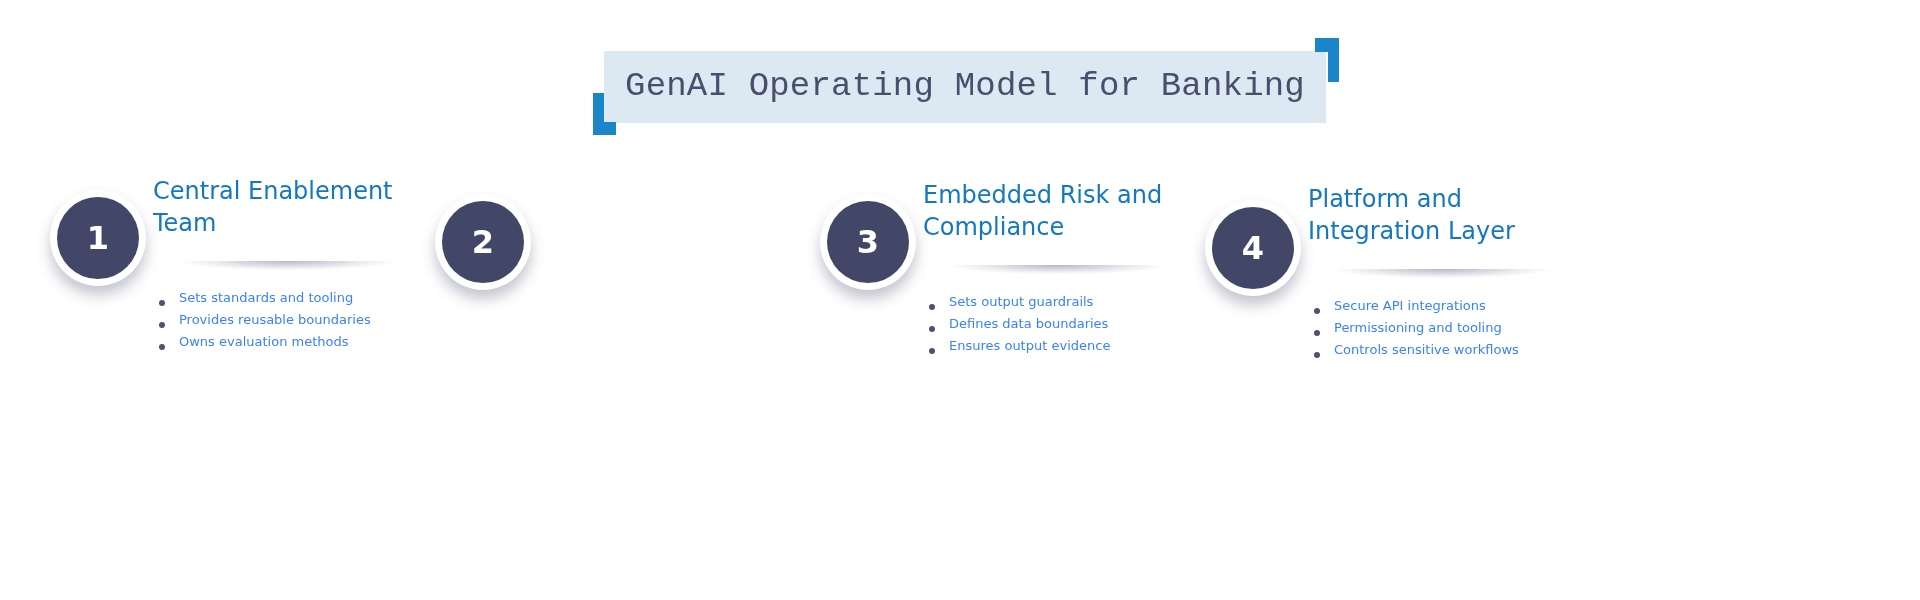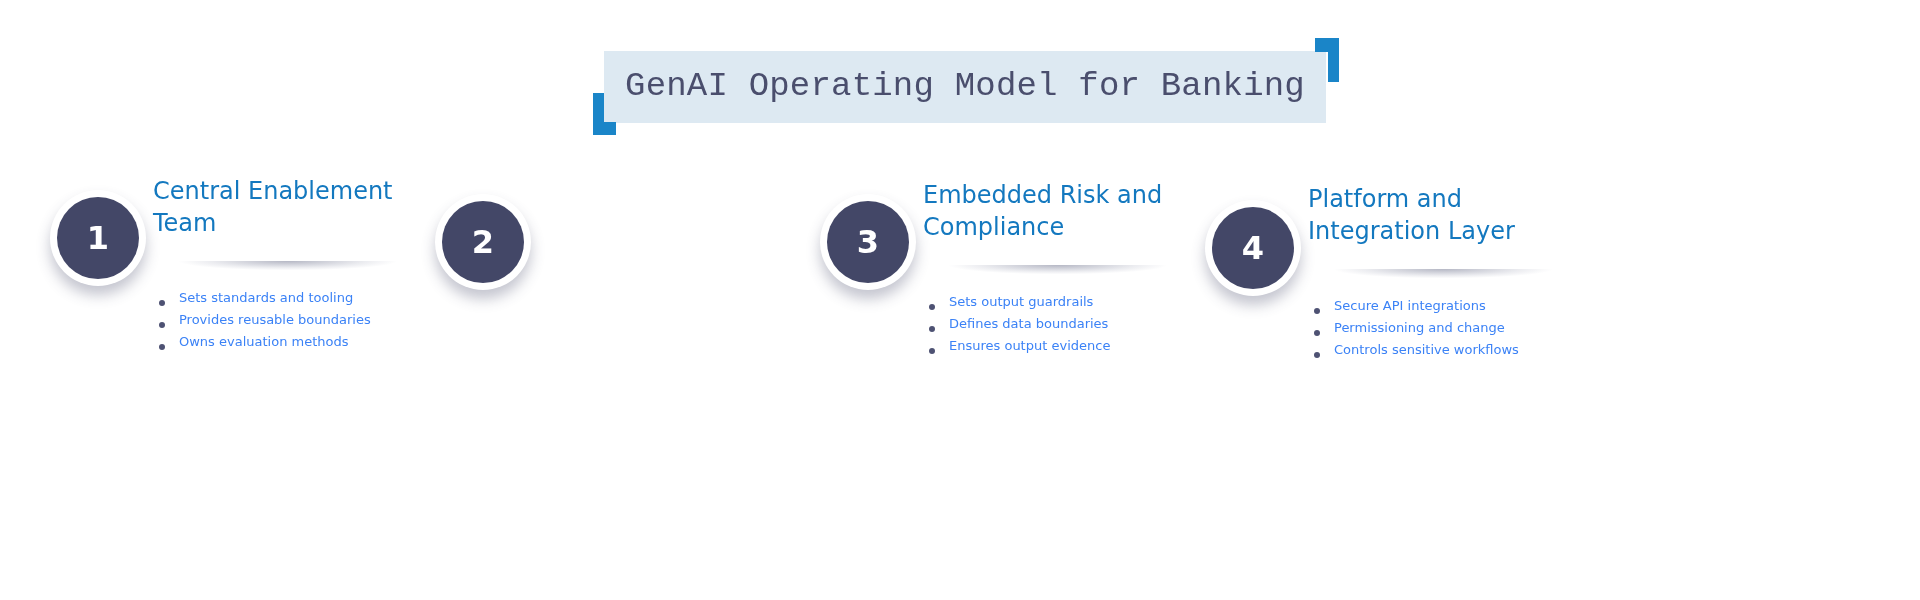--- a/index.html
+++ b/index.html
@@ -199,20 +199,20 @@
 
     <div class="col col-3">
       <div class="badge">
         <div class="badge-inner">4</div>
       </div>
       <div class="col-body">
         <div class="col-title">Platform and Integration Layer</div>
         <div class="divider"></div>
         <ul class="bullets">
           <li>Secure API integrations</li>
-          <li>Permissioning and change</li>
+          <li>Permissioning and tooling</li>
           <li>Controls sensitive workflows</li>
         </ul>
       </div>
     </div>
 
   </div>
 </div>
 
 </body></html>

